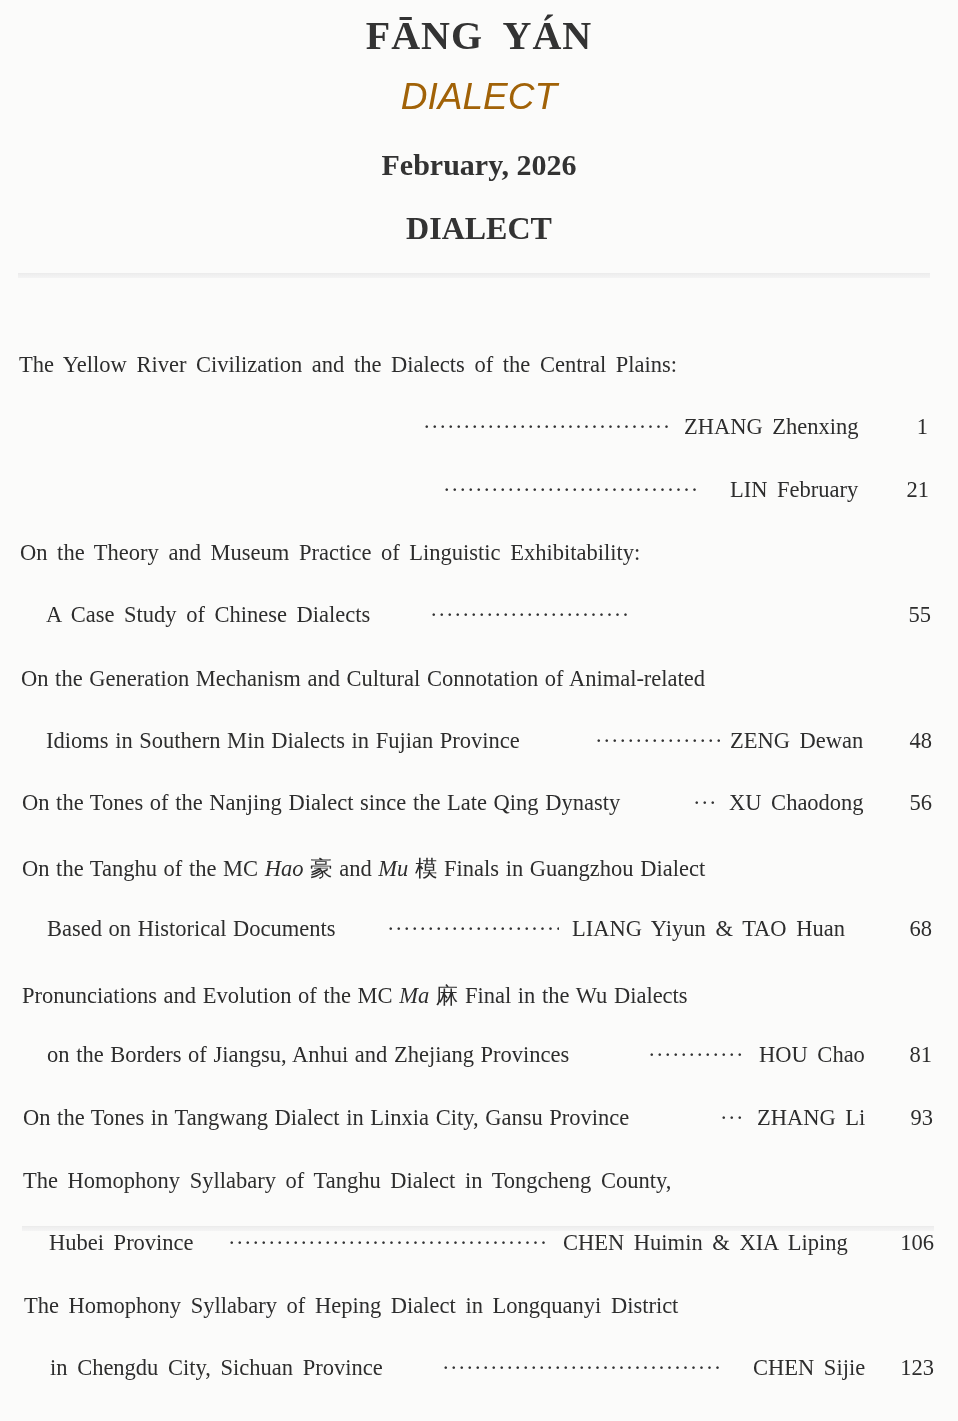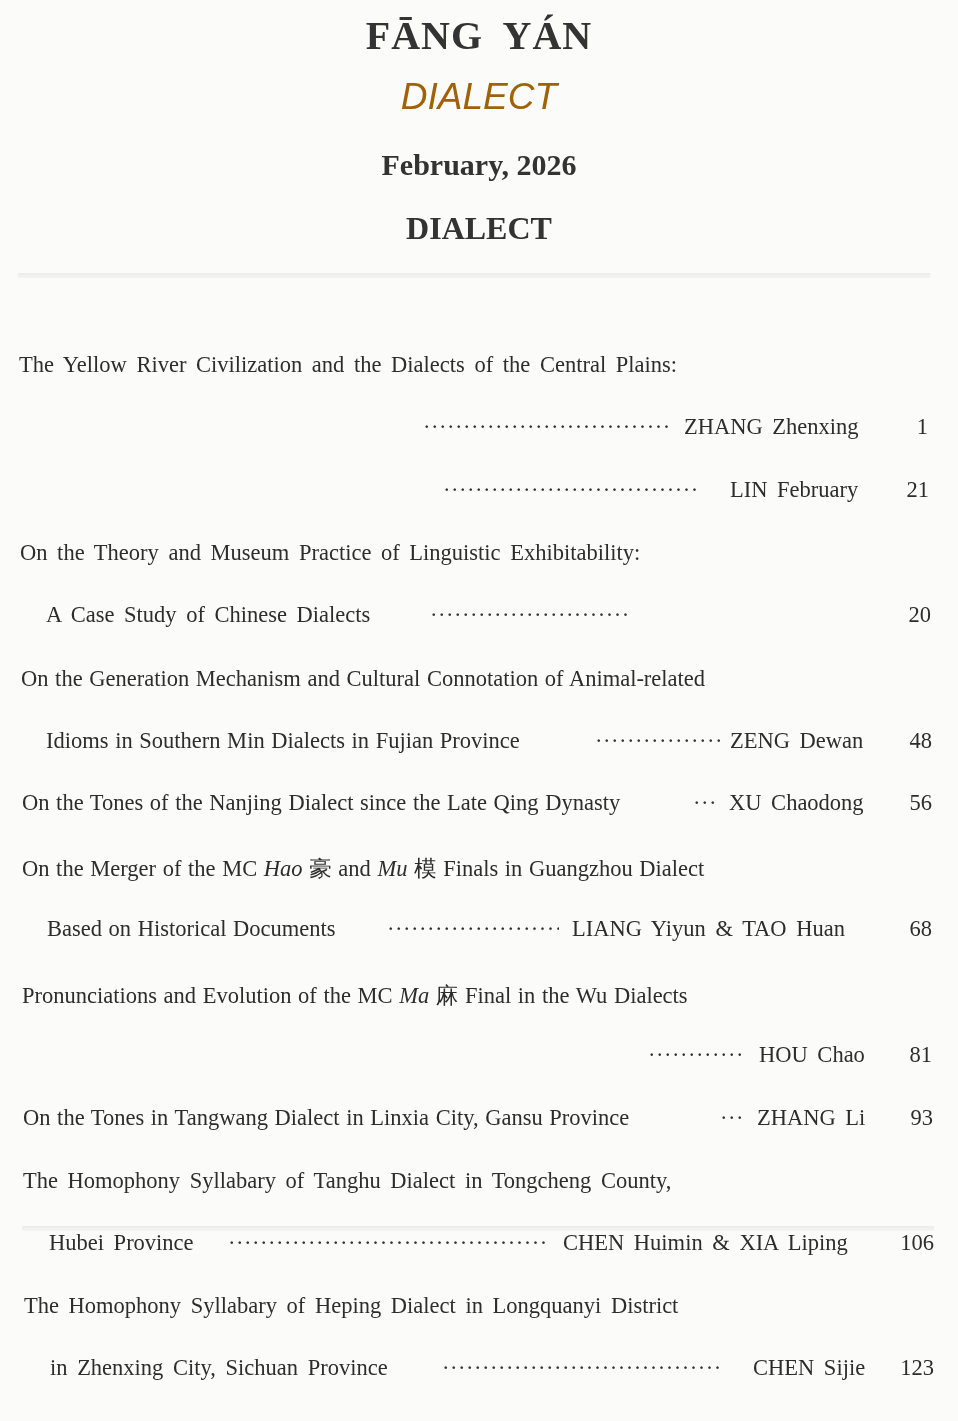--- a/index.html
+++ b/index.html
@@ -109,54 +109,55 @@
   <span class="author" style="left:730px">LIN February</span>
   <span class="page" style="left:880px;width:49px">21</span>
 </div>
 
 <div class="toc-line" style="top:540px">
   <span class="text" style="left:20px">On the Theory and Museum Practice of Linguistic Exhibitability:</span>
 </div>
 <div class="toc-line" style="top:602px">
   <span class="text" style="left:46px">A Case Study of Chinese Dialects</span>
   <span class="dots" style="left:430px;width:200px">·························</span>
-  <span class="page" style="left:880px;width:51px">20</span>
+  <span class="page" style="left:880px;width:51px">55</span>
 </div>
 
 <div class="toc-line" style="top:666px">
   <span class="text" style="left:21px;word-spacing:1px">On the Generation Mechanism and Cultural Connotation of Animal-related</span>
 </div>
 <div class="toc-line" style="top:728px">
   <span class="text" style="left:46px;word-spacing:1px">Idioms in Southern Min Dialects in Fujian Province</span>
   <span class="dots" style="left:595px;width:125px">················</span>
   <span class="author" style="left:730px">ZENG Dewan</span>
   <span class="page" style="left:880px;width:52px">48</span>
 </div>
 
 <div class="toc-line" style="top:790px">
   <span class="text" style="left:22px;word-spacing:1px">On the Tones of the Nanjing Dialect since the Late Qing Dynasty</span>
   <span class="dots" style="left:693px;width:26px">···</span>
   <span class="author" style="left:729px">XU Chaodong</span>
   <span class="page" style="left:880px;width:52px">56</span>
 </div>
 
 <div class="toc-line" style="top:853px">
-  <span class="text" style="left:22px;word-spacing:1px"><span>On the Merger of the MC </span><i>Hao</i><span> 豪 and </span><i>Mu</i><span> 模 Finals in Guangzhou Dialect</span></span>
+  <span class="text" style="left:22px;word-spacing:1px"><span>On the Tanghu of the MC </span><i>Hao</i><span> 豪 and </span><i>Mu</i><span> 模 Finals in Guangzhou Dialect</span></span>
 </div>
 <div class="toc-line" style="top:916px">
   <span class="text" style="left:47px;word-spacing:1px">Based on Historical Documents</span>
   <span class="dots" style="left:387px;width:172px">······················</span>
   <span class="author" style="left:572px">LIANG Yiyun &amp; TAO Huan</span>
   <span class="page" style="left:880px;width:52px">68</span>
 </div>
 
 <div class="toc-line" style="top:980px">
   <span class="text" style="left:22px;word-spacing:1px"><span>Pronunciations and Evolution of the MC </span><i>Ma</i><span> 麻 Final in the Wu Dialects</span></span>
 </div>
 <div class="toc-line" style="top:1042px">
+  <span class="text" style="left:47px;word-spacing:1px">on the Borders of Jiangsu, Anhui and Zhejiang Provinces</span>
   <span class="dots" style="left:648px;width:98px">············</span>
   <span class="author" style="left:759px">HOU Chao</span>
   <span class="page" style="left:880px;width:52px">81</span>
 </div>
 
 <div class="toc-line" style="top:1105px">
   <span class="text" style="left:23px;word-spacing:1px">On the Tones in Tangwang Dialect in Linxia City, Gansu Province</span>
   <span class="dots" style="left:720px;width:26px">···</span>
   <span class="author" style="left:757px">ZHANG Li</span>
   <span class="page" style="left:880px;width:53px">93</span>
@@ -169,17 +170,17 @@
   <span class="text" style="left:49px">Hubei Province</span>
   <span class="dots" style="left:228px;width:322px">········································</span>
   <span class="author" style="left:563px">CHEN Huimin &amp; XIA Liping</span>
   <span class="page" style="left:880px;width:54px">106</span>
 </div>
 
 <div class="toc-line" style="top:1293px">
   <span class="text" style="left:24px">The Homophony Syllabary of Heping Dialect in Longquanyi District</span>
 </div>
 <div class="toc-line" style="top:1355px">
-  <span class="text" style="left:50px">in Zhenxing City, Sichuan Province</span>
+  <span class="text" style="left:50px">in Chengdu City, Sichuan Province</span>
   <span class="dots" style="left:442px;width:298px">···································</span>
   <span class="author" style="left:753px">CHEN Sijie</span>
   <span class="page" style="left:880px;width:54px">123</span>
 </div>
 
 </body></html>

